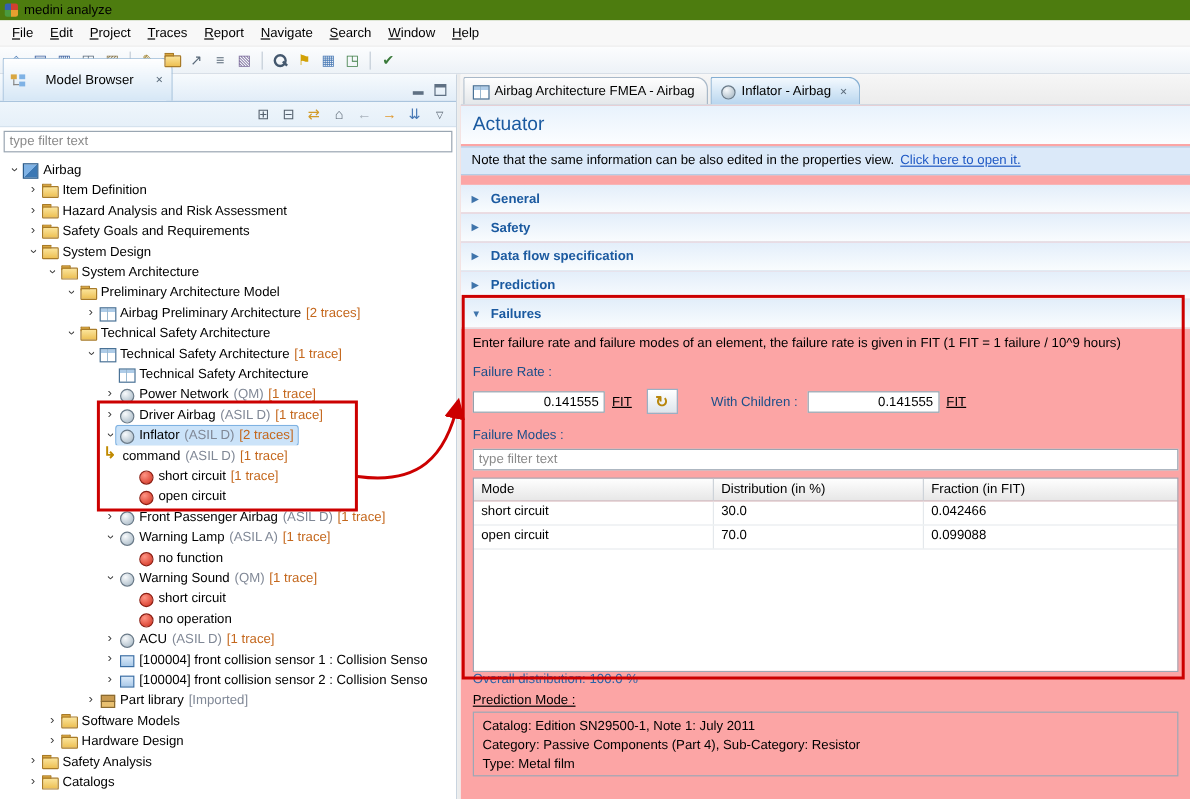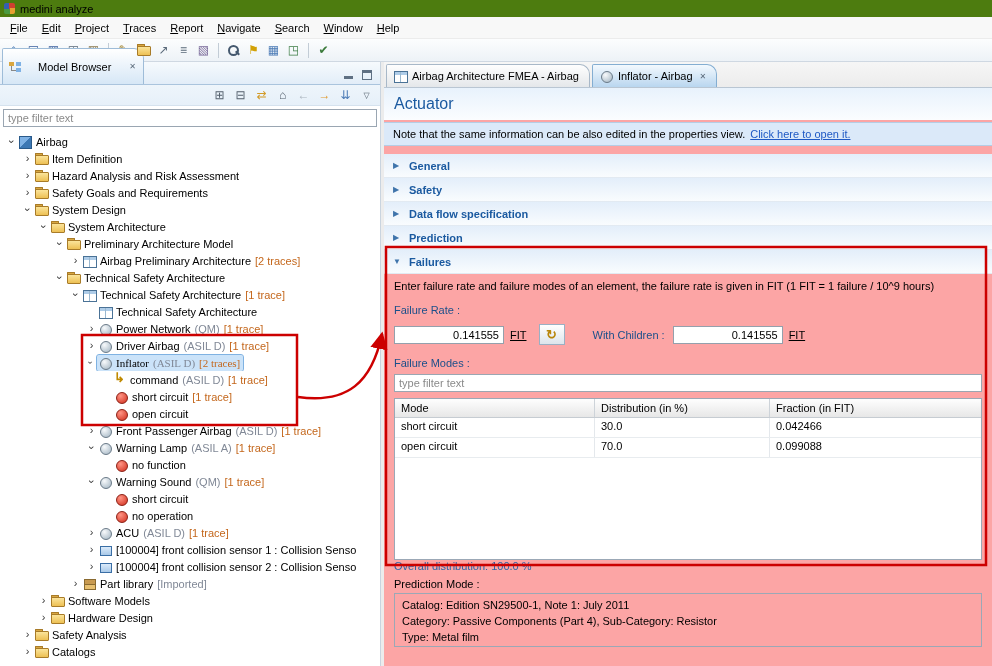--- a/index.html
+++ b/index.html
@@ -113,21 +113,21 @@
   .ftable-header { display:flex; background:linear-gradient(#fefefe,#e7e7e7); border-bottom:1px solid #c6ccd2; }
   .fth { padding:3px 6px; border-right:1px solid #cdd3d9; }
   .fth:last-child { border-right:none; }
   .ftable-body { height:141px; overflow:hidden; background:#fff; }
   .ftr { display:flex; border-bottom:1px solid #e8ecef; }
   .ftd { padding:2px 6px; height:19px; border-right:1px solid #e4e8ec; }
   .ftd:last-child { border-right:none; }
 
   .below-fail { padding:0 10px; }
   .overall { color:#2a63a8; }
-  .pred-label { margin-top:6px; }
+  .pred-label { margin-top:6px;text-decoration:underline; }
   .catalog-box { margin-top:3px; border:1px solid #9ba8b6; padding:4px 7px; line-height:1.45; height:54px; overflow:hidden; }
 
   
   .overlay { position:absolute; left:0; top:0; width:992px; height:666px; pointer-events:none; z-index:50; }
 </style>
 </head>
 <body>
 
 <div class="titlebar">
   <span class="app-logo"></span>
@@ -287,30 +287,30 @@
         </div>
         <div class="tree-row" style="padding-left: 86px;">
           <span class="chev">›</span>
           <span class="row-content">
             <span class="icn icn-element"></span>
             <span class="tlabel">Driver Airbag</span>
             <span class="tann">(ASIL D)</span>
             <span class="ttrace">[1 trace]</span>
           </span>
         </div>
-        <div class="tree-row selected" style="padding-left: 86px; font-family: Liberation Serif, serif;">
+        <div class="tree-row selected" style="padding-left: 86px;">
           <span class="chev down">›</span>
           <span class="row-content">
             <span class="icn icn-element"></span>
             <span class="tlabel">Inflator</span>
             <span class="tann">(ASIL D)</span>
             <span class="ttrace">[2 traces]</span>
           </span>
         </div>
-        <div class="tree-row" style="padding-left: 100px;">
+        <div class="tree-row" style="padding-left: 72px;">
           <span class="chev"></span>
           <span class="row-content">
             <span class="icn icn-port"></span>
             <span class="tlabel">command</span>
             <span class="tann">(ASIL D)</span>
             <span class="ttrace">[1 trace]</span>
           </span>
         </div>
         <div class="tree-row" style="padding-left: 102px;">
           <span class="chev"></span>

